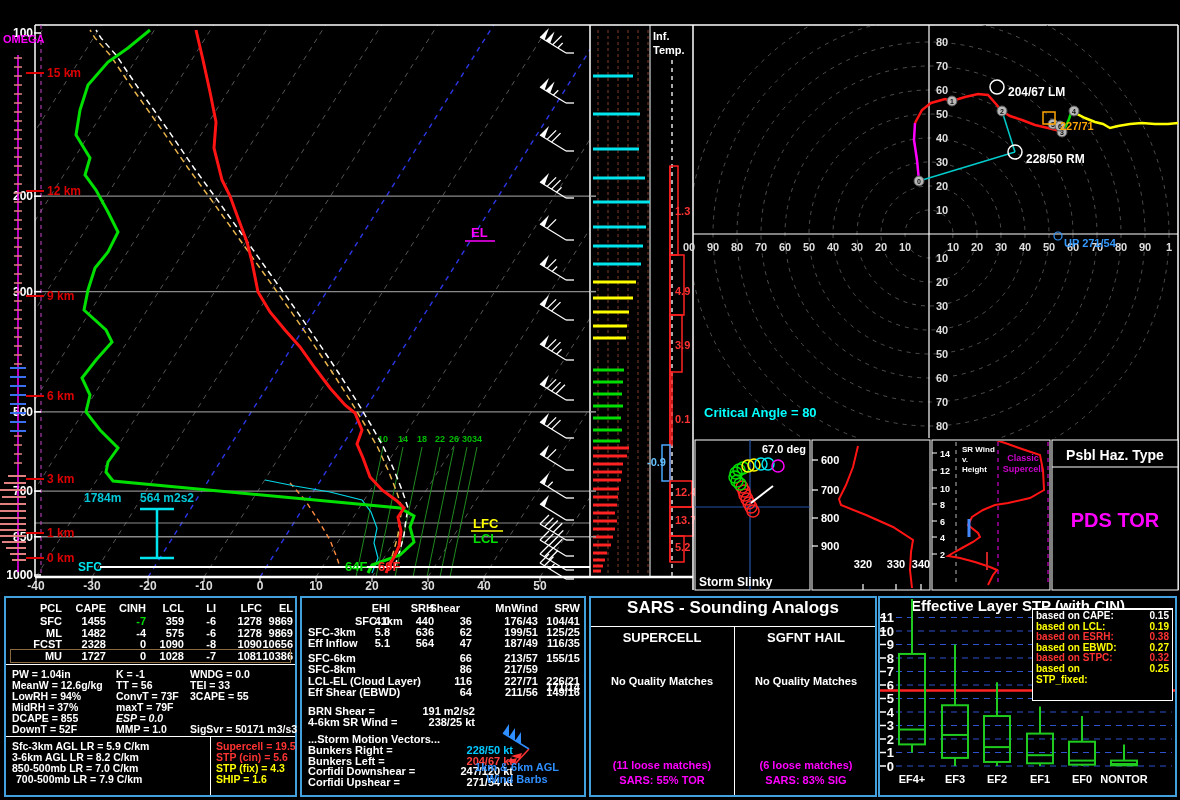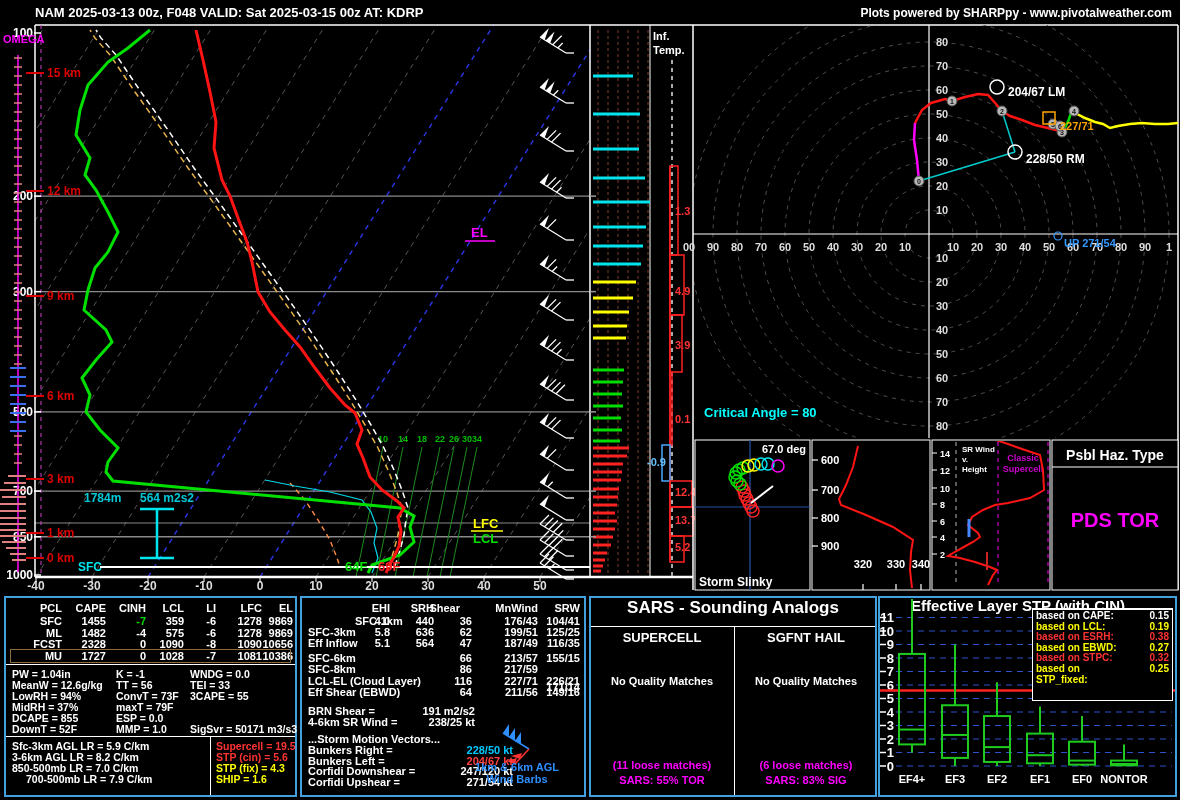--- a/index.html
+++ b/index.html
@@ -648,24 +648,20 @@
         <line x1="503" y1="733" x2="529" y2="749" stroke="#2f8fff" stroke-width="1.5"></line>
         <polygon points="503,733 509,724 509,736" fill="#2f8fff"></polygon>
         <polygon points="509,737 515,728 515,740" fill="#2f8fff"></polygon>
         <polygon points="515,741 521,732 521,744" fill="#2f8fff"></polygon>
         <line x1="529" y1="749" x2="515" y2="764" stroke="#ff3333" stroke-width="1.5"></line>
         <polygon points="515,764 506,761 517,758" fill="#ff3333"></polygon>
         <polygon points="520,759 511,756 522,753" fill="#ff3333"></polygon>
       </g>
     </svg>
 
-  <div id="topbar">
-    <div id="topbar-title">NAM 2025-03-13 00z, F048  VALID: Sat 2025-03-15 00z  AT: KDRP</div>
-    <div id="topbar-credit">Plots powered by SHARPpy - www.pivotalweather.com</div>
-  </div>
 
   <div id="thermo" class="panel" style="left:4px;top:596px;width:293px;height:201px">
       <div class="cell r" style="top: 5px; left: 4px; width: 52px;">PCL</div>
       <div class="cell r" style="top: 5px; left: 48px; width: 52px;">CAPE</div>
       <div class="cell r" style="top: 5px; left: 88px; width: 52px;">CINH</div>
       <div class="cell r" style="top: 5px; left: 126px; width: 52px;">LCL</div>
       <div class="cell r" style="top: 5px; left: 158px; width: 52px;">LI</div>
       <div class="cell r" style="top: 5px; left: 204px; width: 52px;">LFC</div>
       <div class="cell r" style="top: 5px; left: 235px; width: 52px;">EL</div>
       <div class="cell r" style="top: 18px; left: 4px; width: 52px;">SFC</div>
@@ -703,30 +699,30 @@
       <div class="cell " style="top: 71px; left: 184px; font-size: 10.5px;">WNDG = 0.0</div>
       <div class="cell " style="top: 82px; left: 6px; font-size: 10.5px;">MeanW = 12.6g/kg</div>
       <div class="cell " style="top: 82px; left: 110px; font-size: 10.5px;">TT = 56</div>
       <div class="cell " style="top: 82px; left: 184px; font-size: 10.5px;">TEI = 33</div>
       <div class="cell " style="top: 93px; left: 6px; font-size: 10.5px;">LowRH = 94%</div>
       <div class="cell " style="top: 93px; left: 110px; font-size: 10.5px;">ConvT = 73F</div>
       <div class="cell " style="top: 93px; left: 184px; font-size: 10.5px;">3CAPE = 55</div>
       <div class="cell " style="top: 104px; left: 6px; font-size: 10.5px;">MidRH = 37%</div>
       <div class="cell " style="top: 104px; left: 110px; font-size: 10.5px;">maxT = 79F</div>
       <div class="cell " style="top: 115px; left: 6px; font-size: 10.5px;">DCAPE = 855</div>
-      <div class="cell " style="top: 115px; left: 110px; font-size: 10.5px;">ESP = 0.0</div>
+      <div class="cell " style="top: 115px; left: 110px; font-size: 10.5px; font-style: italic;">ESP = 0.0</div>
       <div class="cell " style="top: 126px; left: 6px; font-size: 10.5px;">DownT = 52F</div>
       <div class="cell " style="top: 126px; left: 110px; font-size: 10.5px;">MMP = 1.0</div>
       <div class="cell " style="top: 126px; left: 184px; font-size: 10.5px;">SigSvr = 50171 m3/s3</div>
       <div class="hline" style="top: 138px;"></div>
       <div class="vline" style="left: 204px; top: 138px; height: 59px;"></div>
       <div class="cell " style="top: 143px; left: 6px; font-size: 10.5px;">Sfc-3km AGL LR = 5.9 C/km</div>
       <div class="cell " style="top: 154px; left: 6px; font-size: 10.5px;">3-6km AGL LR = 8.2 C/km</div>
       <div class="cell " style="top: 165px; left: 6px; font-size: 10.5px;">850-500mb LR = 7.0 C/km</div>
-      <div class="cell " style="top: 176px; left: 20px; font-size: 10.5px;">700-500mb LR = 7.9 C/km</div>
+      <div class="cell " style="top: 176px; left: 10px; font-size: 10.5px;">700-500mb LR = 7.9 C/km</div>
       <div class="cell " style="top: 143px; left: 210px; font-size: 10.5px; color: rgb(255, 51, 51);">Supercell = 19.5</div>
       <div class="cell " style="top: 154px; left: 210px; font-size: 10.5px; color: rgb(255, 51, 51);">STP (cin) = 5.6</div>
       <div class="cell " style="top: 165px; left: 210px; font-size: 10.5px; color: rgb(255, 255, 0);">STP (fix) = 4.3</div>
       <div class="cell " style="top: 176px; left: 210px; font-size: 10.5px; color: rgb(255, 255, 0);">SHIP = 1.6</div>
     </div>
 
   <div id="kinem" class="panel" style="left:300px;top:596px;width:286px;height:201px">
       <div class="cell r" style="top: 5px; right: 194px;">EHI</div>
       <div class="cell r" style="top: 5px; right: 150px;">SRH</div>
       <div class="cell r" style="top: 5px; right: 124px;">Shear</div>

